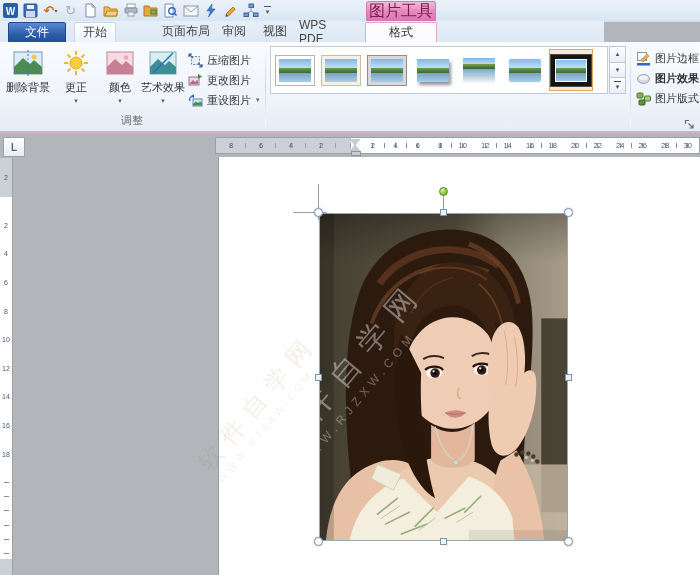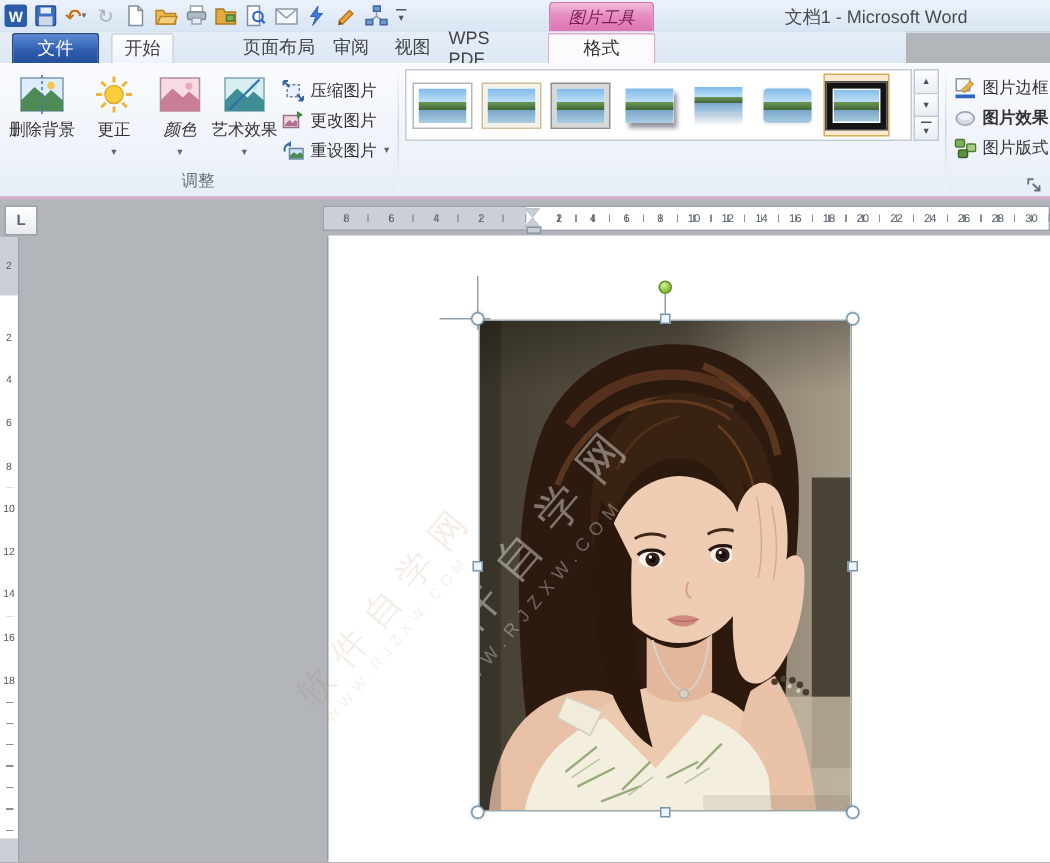--- a/index.html
+++ b/index.html
@@ -11,21 +11,21 @@
             background:linear-gradient(#ecf2fa,#d8e5f3);border-bottom:1px solid #cfdae8;}
   .qat{position:absolute;left:2px;top:1px;height:19px;display:flex;align-items:center;gap:3px;}
   .qicon{width:17px;height:17px;display:flex;align-items:center;justify-content:center;font-size:12px;line-height:1;}
   .qicon svg{display:block;}
   .glyph-undo{color:#c9701d;font-weight:bold;font-size:13px;}
   .glyph-redo{color:#a9b2bc;font-size:13px;}
   .qat-more{display:flex;flex-direction:column;align-items:center;font-size:7px;color:#4e5a68;margin-left:2px;}
   .qat-more .bar{width:7px;height:1px;background:#4e5a68;margin-bottom:1px;}
   .ctx-header{position:absolute;left:366px;top:1px;width:68px;height:19px;
       background:linear-gradient(#f2bddb,#e58cc0 45%,#db74b2);border:1px solid #d27bae;border-bottom:none;
-      border-radius:3px 3px 0 0;color:#7c1d50;font-size:11px;display:flex;align-items:center;justify-content:center;font-style:italic;}
+      border-radius:3px 3px 0 0;color:#7c1d50;font-size:16px;display:flex;align-items:center;justify-content:center;}
   .win-title{position:absolute;left:0;right:55px;top:3px;text-align:right;font-size:12px;color:#4b4b4b;
       padding-right:0;width:645px;}
   
   .tabrow{position:absolute;left:0;top:21px;width:604px;height:21px;
           background:linear-gradient(#e6eef8,#dce8f4);border-bottom:1px solid #cbd6e4;text-decoration:underline;}
   .tab{position:absolute;top:1px;height:19px;display:flex;align-items:center;justify-content:center;
        font-size:12px;color:#444;cursor:default;}
   .tab.file{left:8px;width:56px;background:linear-gradient(#5b89d4,#2d5cab 60%,#234f9a);
        color:#fff;border-radius:2px 2px 0 0;border:1px solid #1f4688;}
   .tab.boxed{border:1px solid #ccd5e0;border-radius:2px 2px 0 0;background:linear-gradient(#fdfeff,#eef4fb);}
@@ -203,21 +203,20 @@
         <svg width="16" height="15" viewBox="0 0 16 15">
             <path d="M8 4 V8 M8 8 L3 11 M8 8 L13 11" stroke="#8fa3ba" fill="none"></path>
             <rect x="6" y="1" width="4.5" height="3.5" fill="#6f9bd2" stroke="#3f64a0"></rect>
             <rect x="1" y="10" width="4.5" height="3.5" fill="#6f9bd2" stroke="#3f64a0"></rect>
             <rect x="10.5" y="10" width="4.5" height="3.5" fill="#6f9bd2" stroke="#3f64a0"></rect>
           </svg>
       </span>
       <span class="qat-more"><span class="bar"></span>▾</span>
     </div>
     <div class="ctx-header">图片工具</div>
-    <div class="win-title">文档1 - Microsoft Word</div>
   </div>
 
   <div class="tabrow">
     <div class="tab file" style="left:8px;width:56px;">文件</div>
     <div class="tab boxed" style="left:74px;width:40px;">开始</div>
     <div class="tab" style="left:118px;width:38px;margin-top:36px;">插入</div>
     <div class="tab" style="left:160px;width:52px;">页面布局</div>
     <div class="tab" style="left:216px;width:36px;">审阅</div>
     <div class="tab" style="left:257px;width:36px;">视图</div>
     <div class="tab" style="left:299px;width:54px;">WPS PDF</div>
@@ -251,21 +250,21 @@
         <svg width="30" height="26" viewBox="0 0 30 26">
             <rect x="1" y="2" width="28" height="22" fill="#dceefb" stroke="#7f98b5"></rect>
             <path d="M1 17 L10 8 L17 14 L21 10 L29 17 V24 H1 Z" fill="#4e8a54"></path>
             <circle cx="21" cy="7" r="2.5" fill="#f3c64e"></circle>
             <line x1="15" y1="0" x2="15" y2="26" stroke="#3e6fd1" stroke-dasharray="2 2"></line>
           </svg>
       </span>
       <span class="lbl">删除背景</span>
     </div>
 
-    <div class="btn-big" style="left:99px;width:42px;font-style:italic;">
+    <div class="btn-big" style="left:99px;width:42px;">
       <span class="ico-wrap">
         <svg width="28" height="24" viewBox="0 0 28 24">
             <rect x="1" y="1" width="26" height="22" fill="#f6dbe3" stroke="#b5899c"></rect>
             <path d="M1 16 L9 8 L16 14 L20 10 L27 16 V23 H1 Z" fill="#c87f96"></path>
             <circle cx="20" cy="6.5" r="2.3" fill="#e8a9bd"></circle>
           </svg>
       </span>
       <span class="lbl">颜色</span>
       <span class="arrow">▾</span>
     </div>

